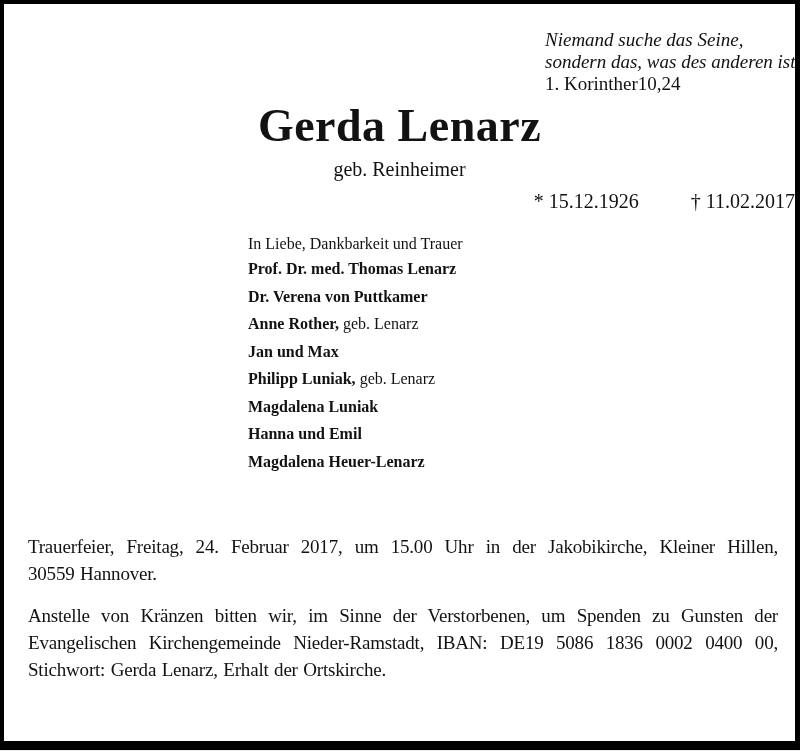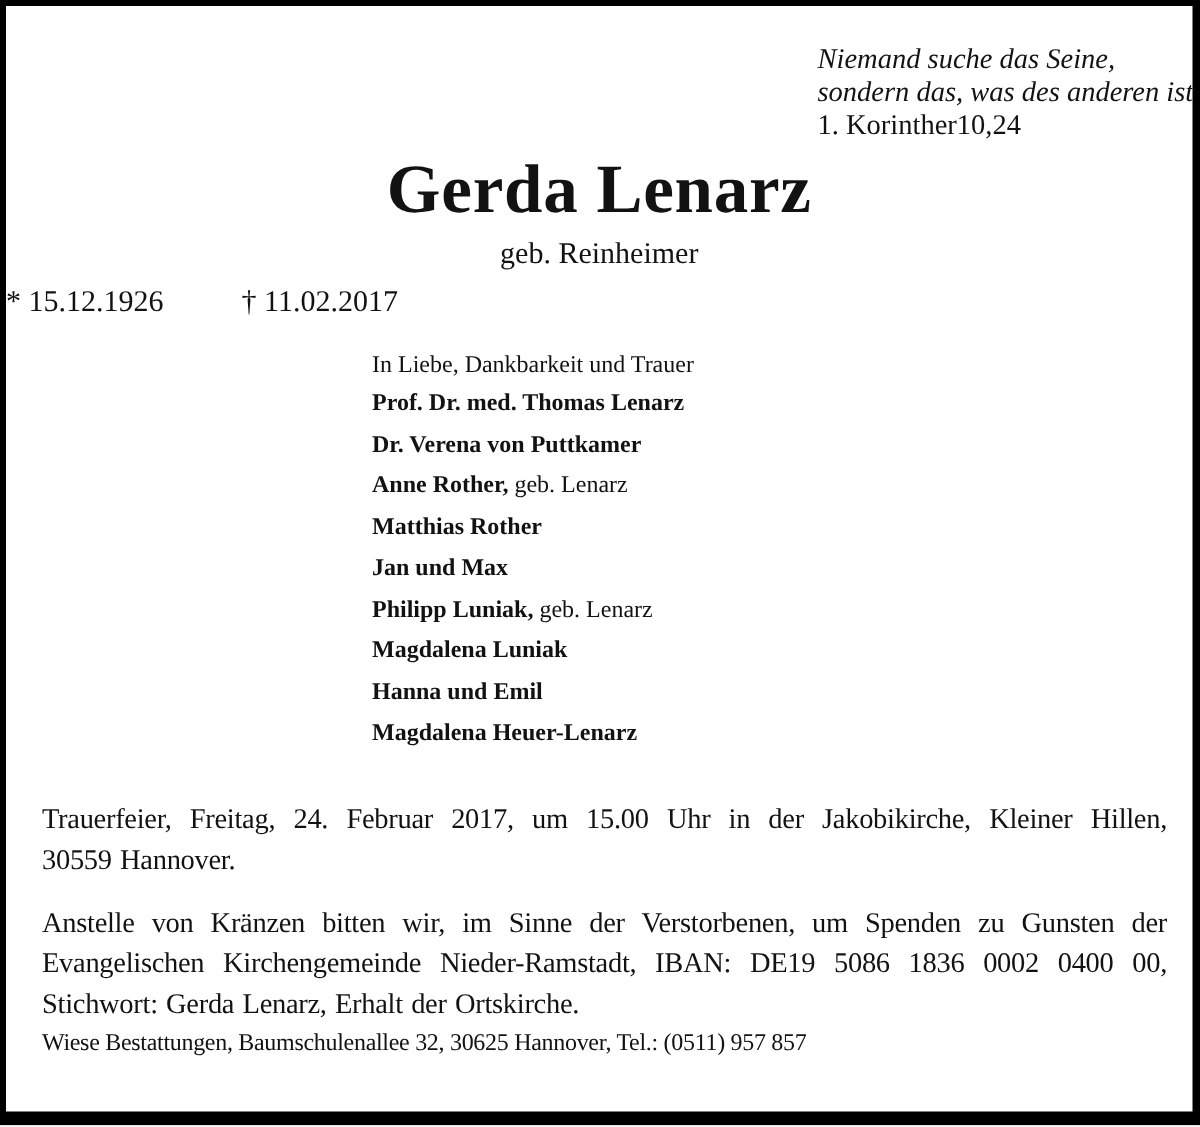--- a/index.html
+++ b/index.html
@@ -44,21 +44,21 @@
     left: 0; right: 0;
     text-align: center;
     font-size: 20px;
     line-height: 23px;
   }
   .dates {
     position: absolute;
     top: 185px;
     left: 0; right: 0;
     display: flex;
-    justify-content: flex-start;
+    justify-content: flex-end;
     gap: 52px;
     font-size: 20px;
     line-height: 24px;
   }
   
   .mourning {
     position: absolute;
     left: 244px;
     top: 228px;
     font-size: 16px;
@@ -122,35 +122,33 @@
     <span>* 15.12.1926</span>
     <span>† 11.02.2017</span>
   </div>
 
   <div class="mourning">
     <div class="intro">In Liebe, Dankbarkeit und Trauer</div>
     <div class="names">
       <div><span>Prof. Dr. med. Thomas Lenarz</span><span class="regular"></span></div>
       <div><span>Dr. Verena von Puttkamer</span><span class="regular"></span></div>
       <div><span>Anne Rother,</span><span class="regular"> geb. Lenarz</span></div>
-      <div><span>Matthias Rother</span><span class="regular"></span></div>
       <div><span>Jan und Max</span><span class="regular"></span></div>
       <div><span>Philipp Luniak,</span><span class="regular"> geb. Lenarz</span></div>
       <div><span>Magdalena Luniak</span><span class="regular"></span></div>
       <div><span>Hanna und Emil</span><span class="regular"></span></div>
       <div><span>Magdalena Heuer-Lenarz</span><span class="regular"></span></div>
     </div>
   </div>
 
   <div class="para service">
     <div class="line-justify">Trauerfeier, Freitag, 24. Februar 2017, um 15.00 Uhr in der Jakobikirche, Kleiner Hillen,</div>
     <div class="line-left">30559 Hannover.</div>
   </div>
 
   <div class="para donation">
     <div class="line-justify">Anstelle von Kränzen bitten wir, im Sinne der Verstorbenen, um Spenden zu Gunsten der</div>
     <div class="line-justify">Evangelischen Kirchengemeinde Nieder-Ramstadt, IBAN: DE19 5086 1836 0002 0400 00,</div>
     <div class="line-left">Stichwort: Gerda Lenarz, Erhalt der Ortskirche.</div>
   </div>
 
-  <div class="footer-home">Wiese Bestattungen, Baumschulenallee 32, 30625 Hannover, Tel.: (0511) 957 857</div>
 
 </div>
 
 </body></html>

